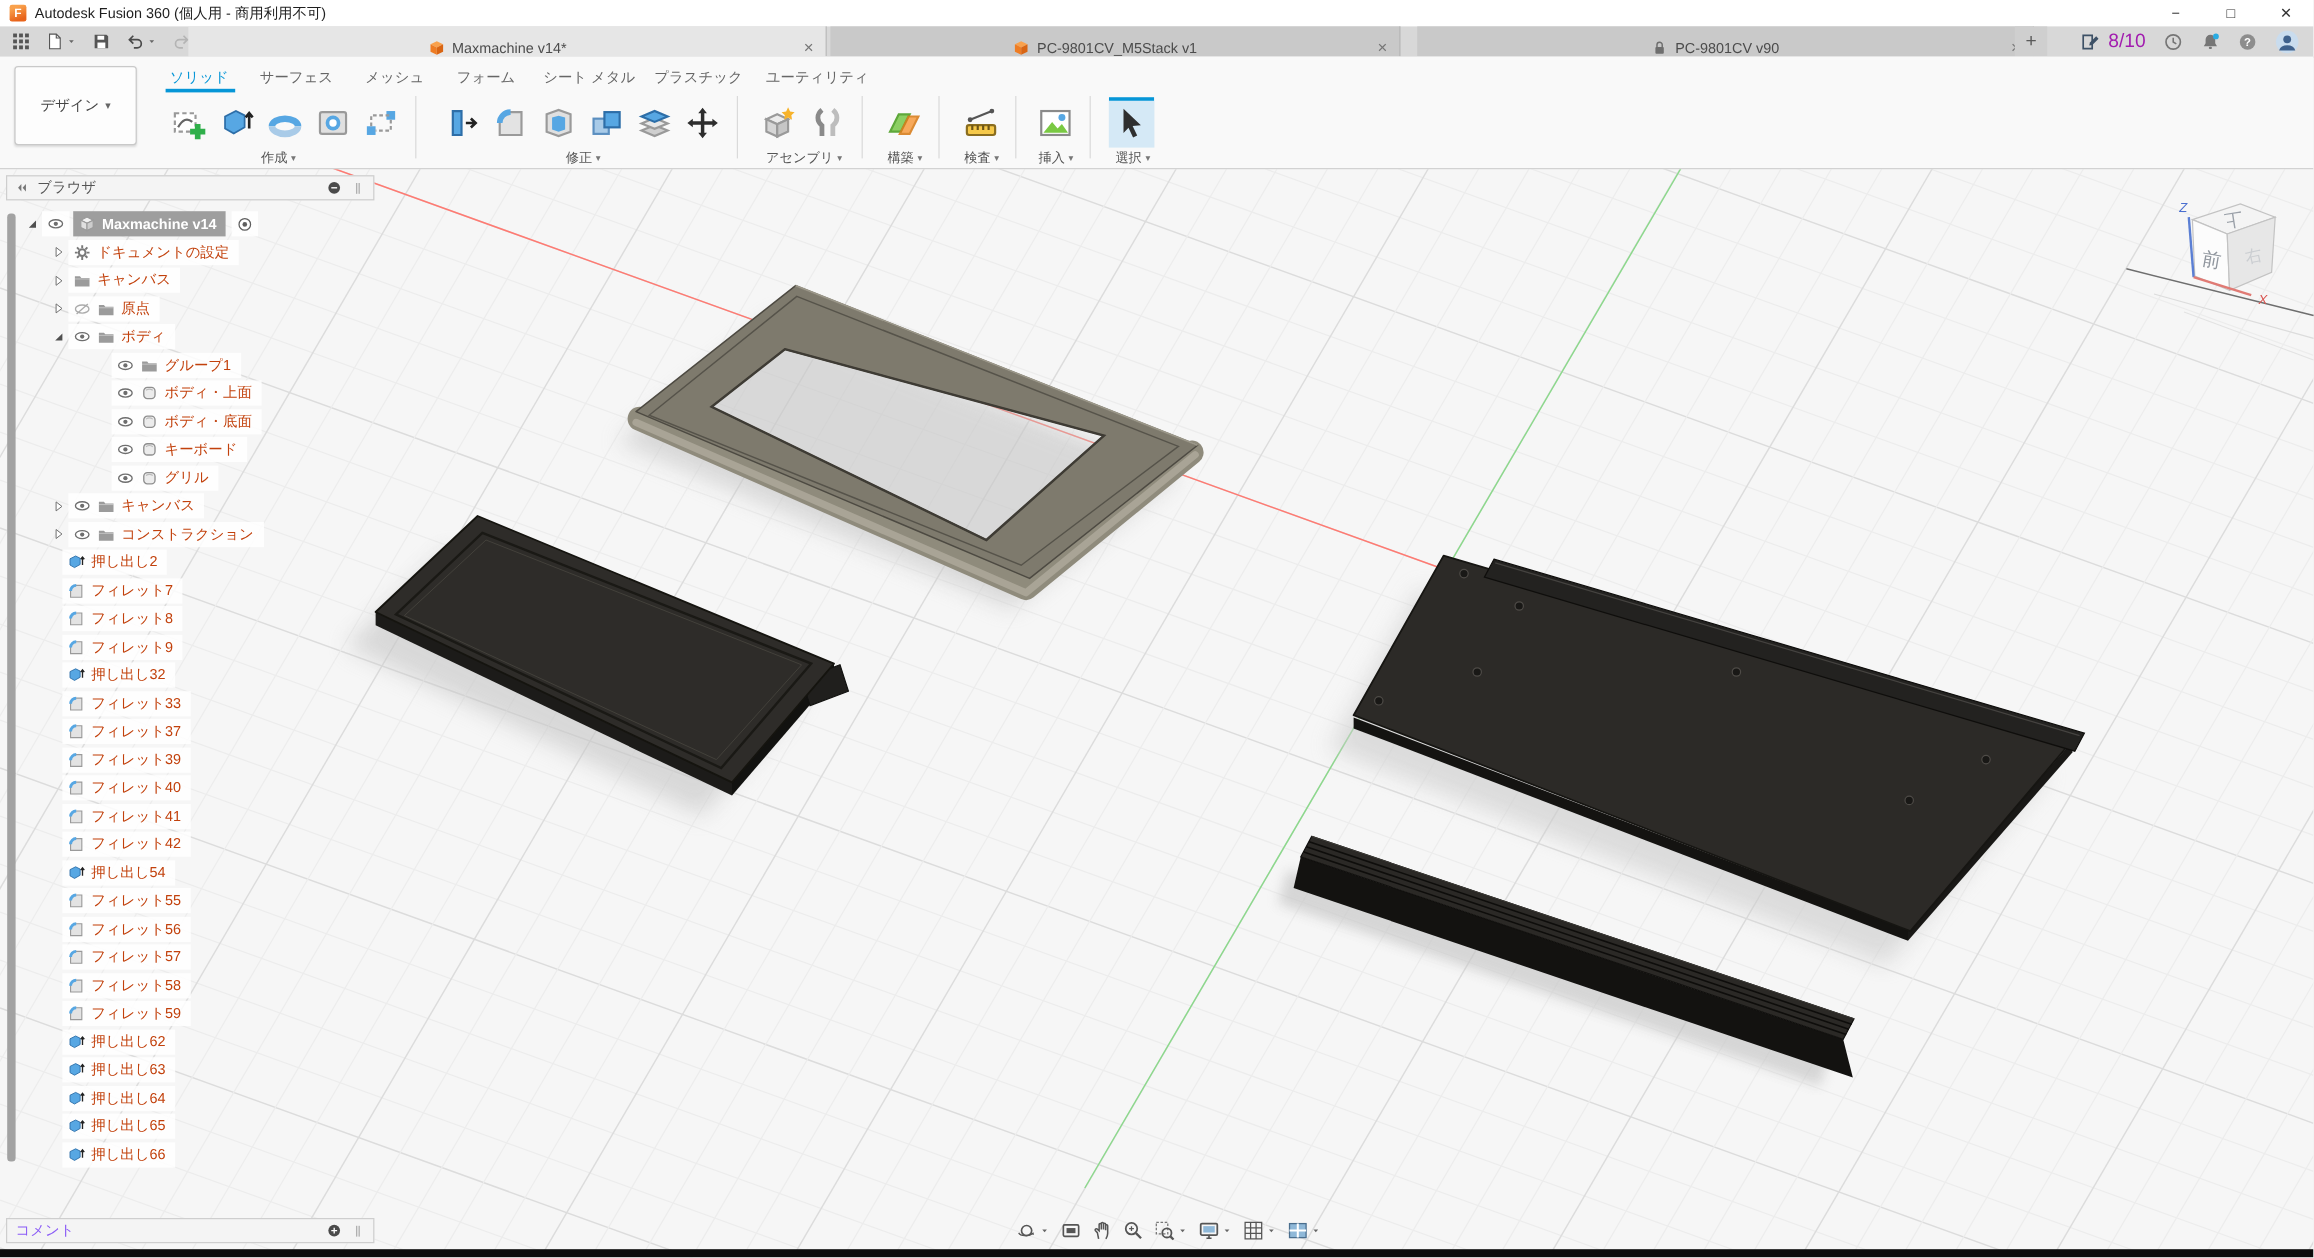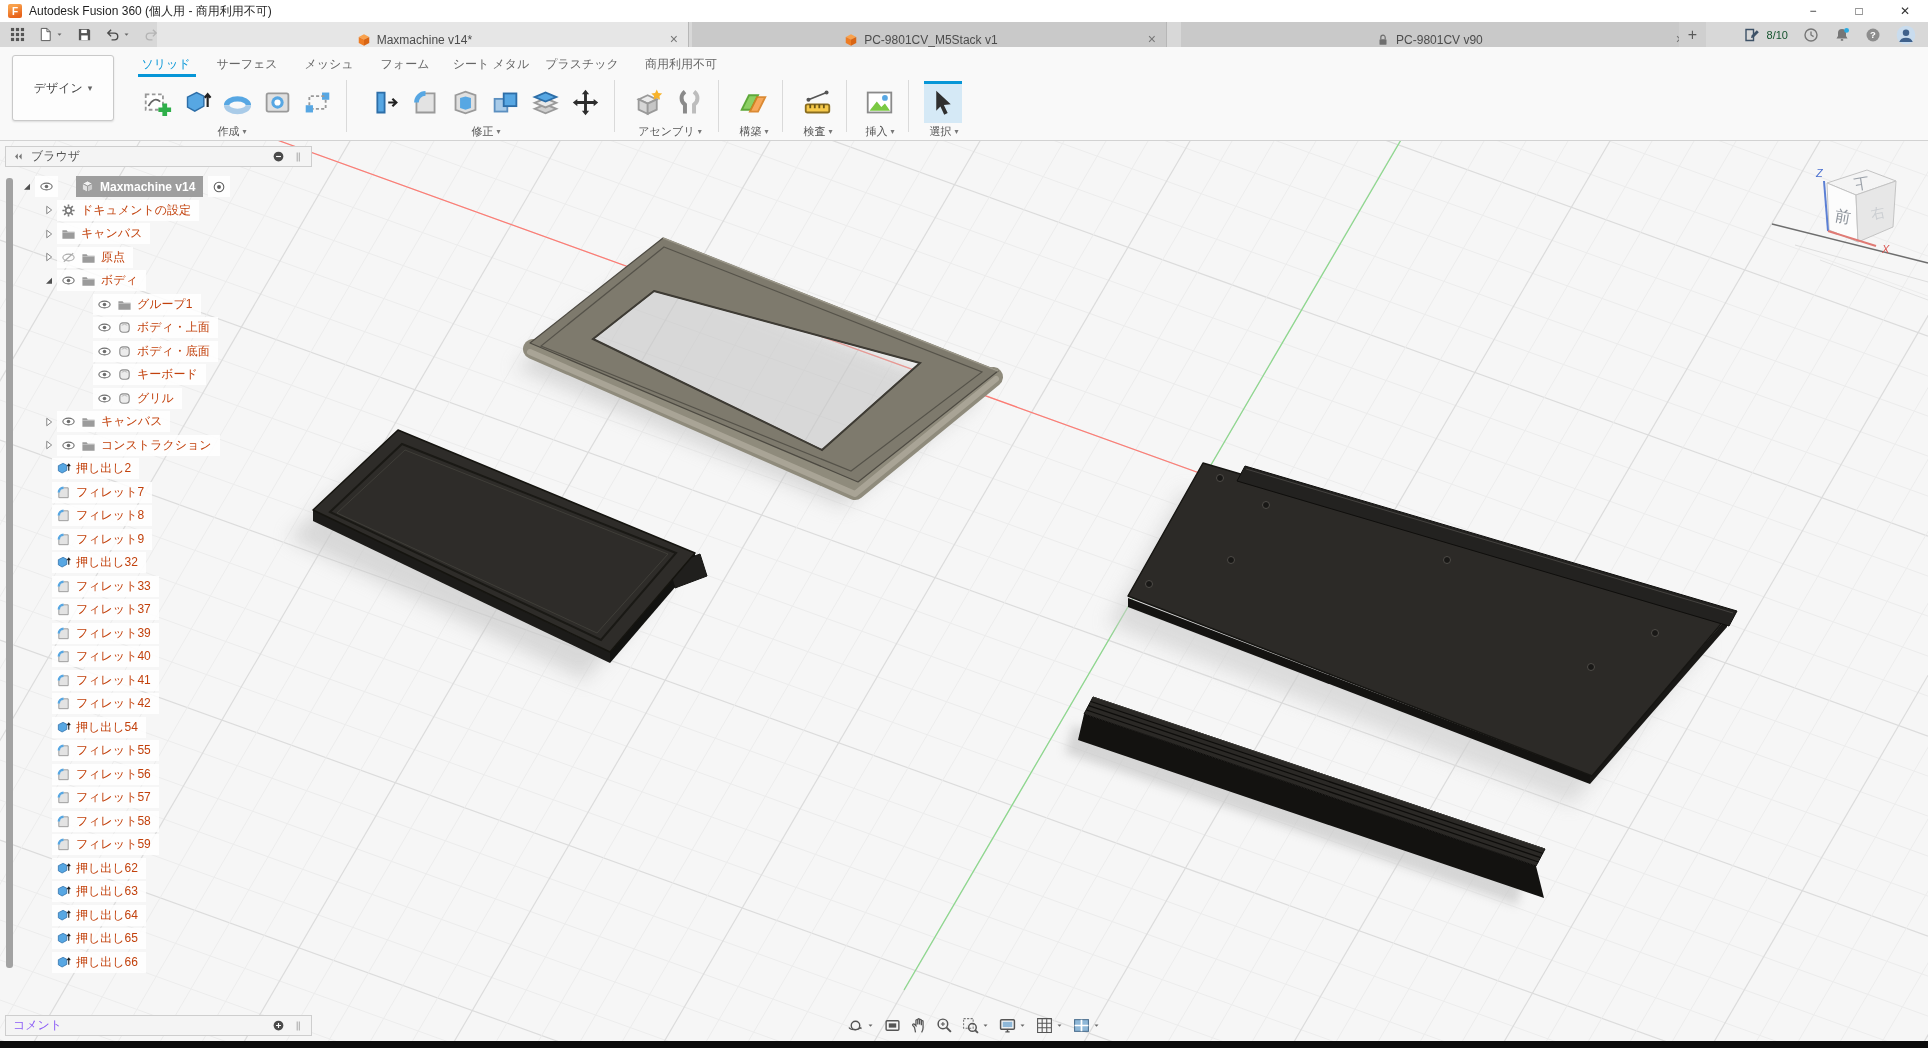--- a/index.html
+++ b/index.html
@@ -13,21 +13,21 @@
   
   .tabrow{position:absolute;top:22px;left:0;width:100%;height:25px;background:#d8d8d8;border-bottom:1px solid #bfbfbf;z-index:30}
   .qat{position:absolute;left:0;top:0;height:25px;display:flex;align-items:center;padding-left:10px;gap:13px}
   .qat-item{display:flex;align-items:center;gap:2px}
   .doctab{position:absolute;top:0;height:25px;display:flex;align-items:flex-end;padding:0 10px;font-size:12px;color:#4c4c4c;background:#c9c9c9;border-right:1px solid #b7b7b7;box-sizing:border-box}
   .doctab.active{background:#e6e6e6}
   .doctab .lab{flex:1;text-align:center;white-space:nowrap;overflow:hidden;display:flex;align-items:center;justify-content:center;gap:6px}
   .tab-close{color:#767676;font-size:14px;margin-left:8px}
   .plusbtn{position:absolute;left:1679px;top:0;width:27px;height:25px;background:#cfcfcf;display:flex;align-items:center;justify-content:center;color:#5a5a5a;font-size:16px}
   .tabright{position:absolute;right:0;top:0;height:25px;display:flex;align-items:center;gap:15px;padding-right:12px}
-  .badge{font-size:11px;color:#14532d;display:flex;align-items:center;gap:8px}
+  .badge{font-size:16px;color:#a21caf;display:flex;align-items:center;gap:8px}
   
   .ribbon{position:absolute;top:47px;left:0;width:100%;height:93px;background:#f9f9f9;border-bottom:1px solid #d2d2d2;z-index:30}
   .ws-btn{position:absolute;left:12px;top:8px;width:100px;height:64px;background:#fdfdfd;border:1px solid #c9c9c9;border-radius:3px;box-shadow:0 1px 2px rgba(0,0,0,.12);display:flex;align-items:center;justify-content:center;font-size:12px;color:#444;gap:5px}
   .rtab{position:absolute;top:9px;transform:translateX(-50%);font-size:12px;color:#666;white-space:nowrap}
   .rtab.active{color:#0696d7;font-weight:normal}
   .runderline{position:absolute;left:138px;top:27px;width:58px;height:3px;background:#0696d7}
   .tool{position:absolute;top:34px;width:38px;height:42px;display:flex;align-items:center;justify-content:center}
   .tool.sel{background:#d5e9f6;box-shadow:inset 0 3px 0 #0696d7}
   .gdiv{position:absolute;top:33px;width:1px;height:52px;background:#dadada}
   .glabel{position:absolute;top:77px;transform:translateX(-50%);font-size:11px;color:#555;white-space:nowrap;display:flex;gap:3px;align-items:center}
@@ -194,21 +194,21 @@
       <span>デザイン</span>
         <span style="font-size:9px;color:#666">▾</span>
     </div>
     <div id="ribbon-tabs">
         <span class="rtab active" style="left:166px">ソリッド</span>
         <span class="rtab" style="left:247px">サーフェス</span>
         <span class="rtab" style="left:329px">メッシュ</span>
         <span class="rtab" style="left:405px">フォーム</span>
         <span class="rtab" style="left:491px">シート メタル</span>
         <span class="rtab" style="left:582px">プラスチック</span>
-        <span class="rtab" style="left:681px">商用利用不可</span>
+        <span class="rtab" style="left:681px">ユーティリティ</span>
       </div>
     <div class="runderline"></div>
     <div id="ribbon-tools">
         <div class="tool" style="left:138px">
           <svg viewBox="0 0 16 16" width="29" height="29" style="display:block">
             <rect x="1.5" y="3.5" width="9.5" height="8.5" fill="#fff" stroke="#999" stroke-dasharray="2 1.4"></rect>
             <path d="M3 10 Q6 4.5 9.5 7.5" stroke="#666" fill="none"></path>
             <path d="M8.5 12h7M12 8.5v7" stroke="#2faf4a" stroke-width="2.6"></path>
           </svg>
         </div>
@@ -571,21 +571,21 @@
           <svg viewBox="0 0 16 16" width="12" height="12" style="display:block">
             <polygon points="4,11.8 12,3.8 12,11.8" fill="#4f4f4f"></polygon>
           </svg>
         </span>
         <span class="chip" style="padding:1px 4px">
           <svg viewBox="0 0 16 16" width="15" height="15" style="display:block">
             <ellipse cx="8" cy="8" rx="6" ry="3.6" fill="#fff" stroke="#6e6e6e" stroke-width="1.2"></ellipse>
             <circle cx="8" cy="8" r="1.9" fill="#6e6e6e"></circle>
           </svg>
         </span>
-        <span class="chip sel" style="margin-left:18px">
+        <span class="chip sel" style="margin-left:3px">
           <svg viewBox="0 0 16 16" width="15" height="15" style="display:block">
             <polygon points="8,2 13.5,4.8 8,7.6 2.5,4.8" fill="#f2f2f2" stroke="#9a9a9a"></polygon>
             <polygon points="2.5,4.8 8,7.6 8,14 2.5,11.2" fill="#e0e0e0" stroke="#9a9a9a"></polygon>
             <polygon points="13.5,4.8 8,7.6 8,14 13.5,11.2" fill="#cdcdcd" stroke="#9a9a9a"></polygon>
           </svg>
           <span class="blab">Maxmachine v14</span>
         </span>
         <span class="chip radio">
           <svg viewBox="0 0 16 16" width="14" height="14" style="display:block">
             <circle cx="8" cy="8" r="5.5" fill="#fff" stroke="#5e5e5e" stroke-width="1.2"></circle>

